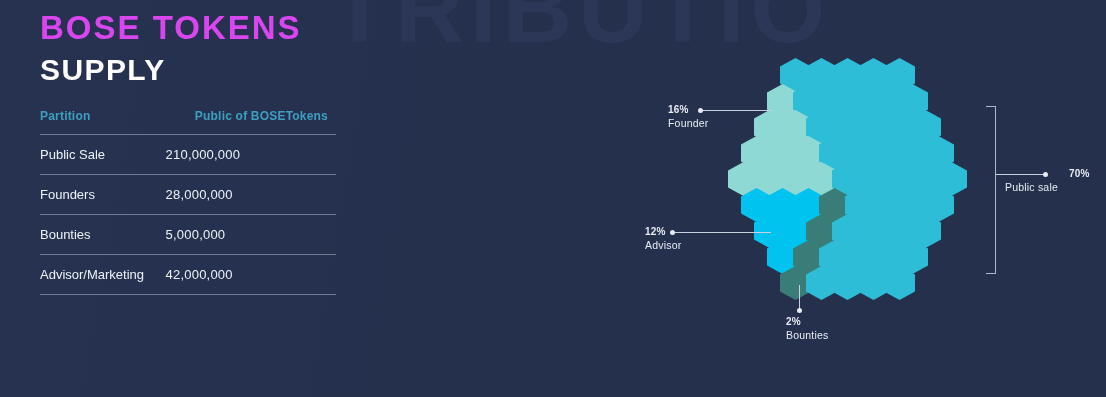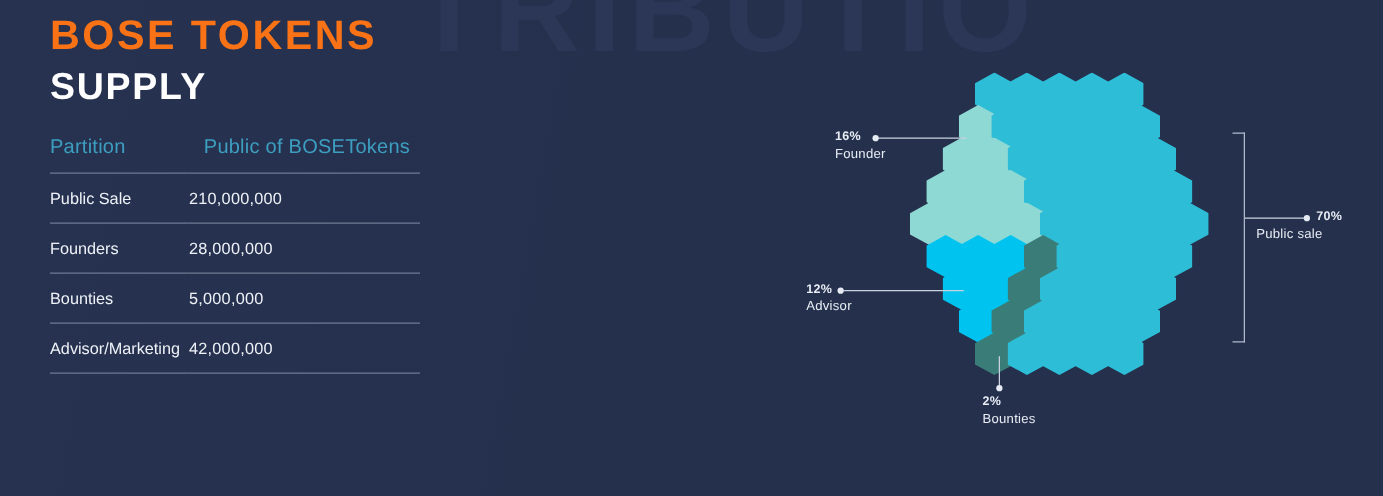--- a/index.html
+++ b/index.html
@@ -29,37 +29,37 @@
     background:linear-gradient(100deg,rgba(40,52,84,.55) 0%,rgba(37,48,77,0) 42%);
     pointer-events:none;
   }
 
   
   .left{
     position:absolute; left:40px; top:0; width:340px;
   }
   .title-main{
     font-size:33px;font-weight:700;letter-spacing:2.0px;
-    color:#f97316;margin:0;padding-top:10px;line-height:1.08;
+    color:#d946ef;margin:0;padding-top:10px;line-height:1.08;
   }
   .title-sub{
     font-size:30px;font-weight:700;letter-spacing:1.4px;
     color:#ffffff;margin:0;padding-top:8px;line-height:1.08;
   }
   .total{
     margin-top:47px;
     font-size:17px;font-weight:700;color:#2fa8bd;letter-spacing:.3px;
   }
 
   table.supply{
     margin-top:23px;
     width:296px;border-collapse:collapse;
   }
   table.supply th{
-    font-size:16px;font-weight:400;color:#3d9fc0;
+    font-size:12px;font-weight:700;color:#3d9fc0;
     padding:0 0 11px 0;text-align:left;letter-spacing:.2px;
   }
   table.supply th.num{text-align:right;padding-right:8px;}
   table.supply td{
     font-size:13px;color:#eef2f7;font-weight:400;
     padding:12px 0 12px 0;
     border-top:1px solid #6f7a94;
   }
   table.supply td.num{padding-right:8px;letter-spacing:.2px;}
   table.supply tr.head th{border:0;}
@@ -215,21 +215,21 @@
   <div class="lead h" style="left:673px;top:232px;width:98px;"></div>
   <div class="dot" style="left:670px;top:229.5px;"></div>
   <div class="callout" style="left:645px;top:226px;text-align:left;">
     <div class="pct">12%</div>
     <div class="nm">Advisor</div>
   </div>
 
   <div class="lead h" style="left:996px;top:174px;width:50px;"></div>
   <div class="dot" style="left:1043px;top:171.5px;"></div>
   <div class="callout" style="left:1005px;top:168px;text-align:left;">
-    <div class="pct" style="margin-left:48px;">70%</div>
+    <div class="pct" style="margin-left:64px;">70%</div>
     <div class="nm">Public sale</div>
   </div>
 
   <div class="lead v" style="left:799px;top:285px;height:26px;"></div>
   <div class="dot" style="left:797px;top:308px;"></div>
   <div class="callout" style="left:786px;top:316px;text-align:left;">
     <div class="pct">2%</div>
     <div class="nm">Bounties</div>
   </div>
 

